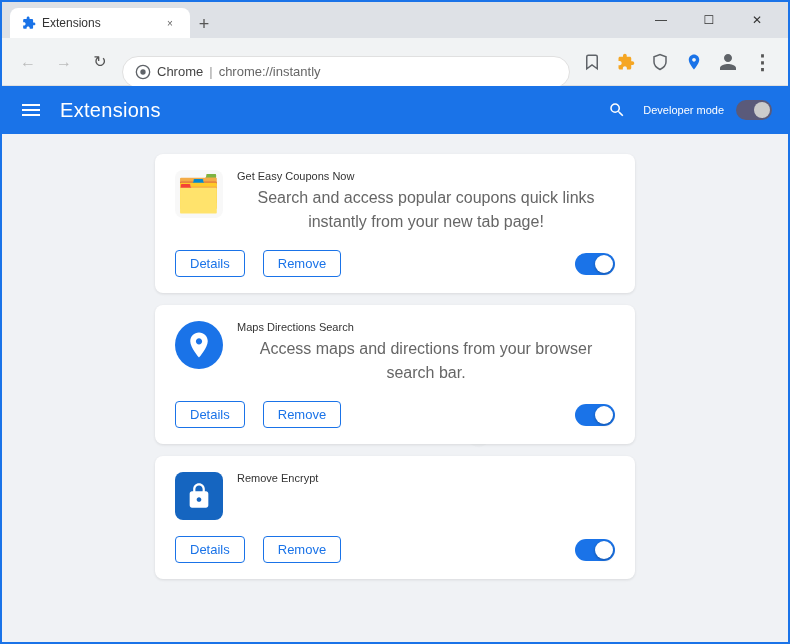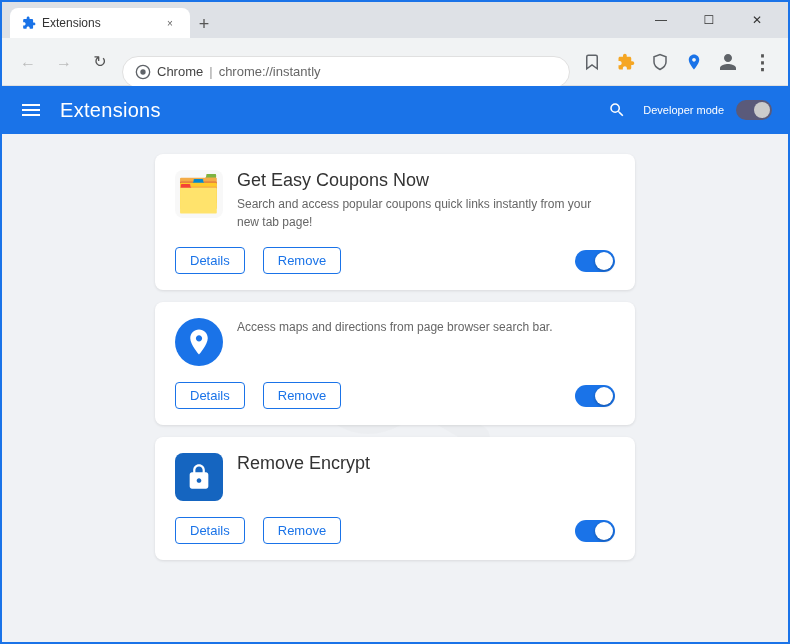--- a/index.html
+++ b/index.html
@@ -256,29 +256,30 @@
       height: 48px;
       border-radius: 8px;
       display: flex;
       align-items: center;
       justify-content: center;
       font-size: 32px;
       flex-shrink: 0;
     }
     .ext-info { flex: 1; }
     .ext-name {
-      font-size: 18px;
+      font-size: 11px;
       font-weight: 500;
       color: #333;
       margin-bottom: 4px;
     }
     .ext-desc {
-      font-size: 12px;
+      font-size: 16px;
       color: #666;
       line-height: 1.5;
+      text-align: center;
     }
     .ext-card-bottom {
       display: flex;
       align-items: center;
       gap: 18px;
     }
     .ext-btn {
       border: 1px solid #1a73e8;
       background: transparent;
       color: #1a73e8;
@@ -458,21 +459,22 @@
       </div>
 
       <div class="ext-card">
         <div class="ext-card-top">
           <div class="ext-icon" style="background:#1a73e8; border-radius:50%;">
             <svg width="30" height="30" viewBox="0 0 24 24" fill="#fff">
               <path d="M12 2C8.13 2 5 5.13 5 9c0 5.25 7 13 7 13s7-7.75 7-13c0-3.87-3.13-7-7-7zm0 9.5c-1.38 0-2.5-1.12-2.5-2.5s1.12-2.5 2.5-2.5 2.5 1.12 2.5 2.5-1.12 2.5-2.5 2.5z"></path>
             </svg>
           </div>
           <div class="ext-info">
-            <div class="ext-desc">Access maps and directions from page browser search bar.</div>
+            <div class="ext-name">Maps Directions Search</div>
+            <div class="ext-desc">Access maps and directions from your browser search bar.</div>
           </div>
         </div>
         <div class="ext-card-bottom">
           <button class="ext-btn">Details</button>
           <button class="ext-btn">Remove</button>
           <div class="ext-toggle"></div>
         </div>
       </div>
 
       <div class="ext-card">

